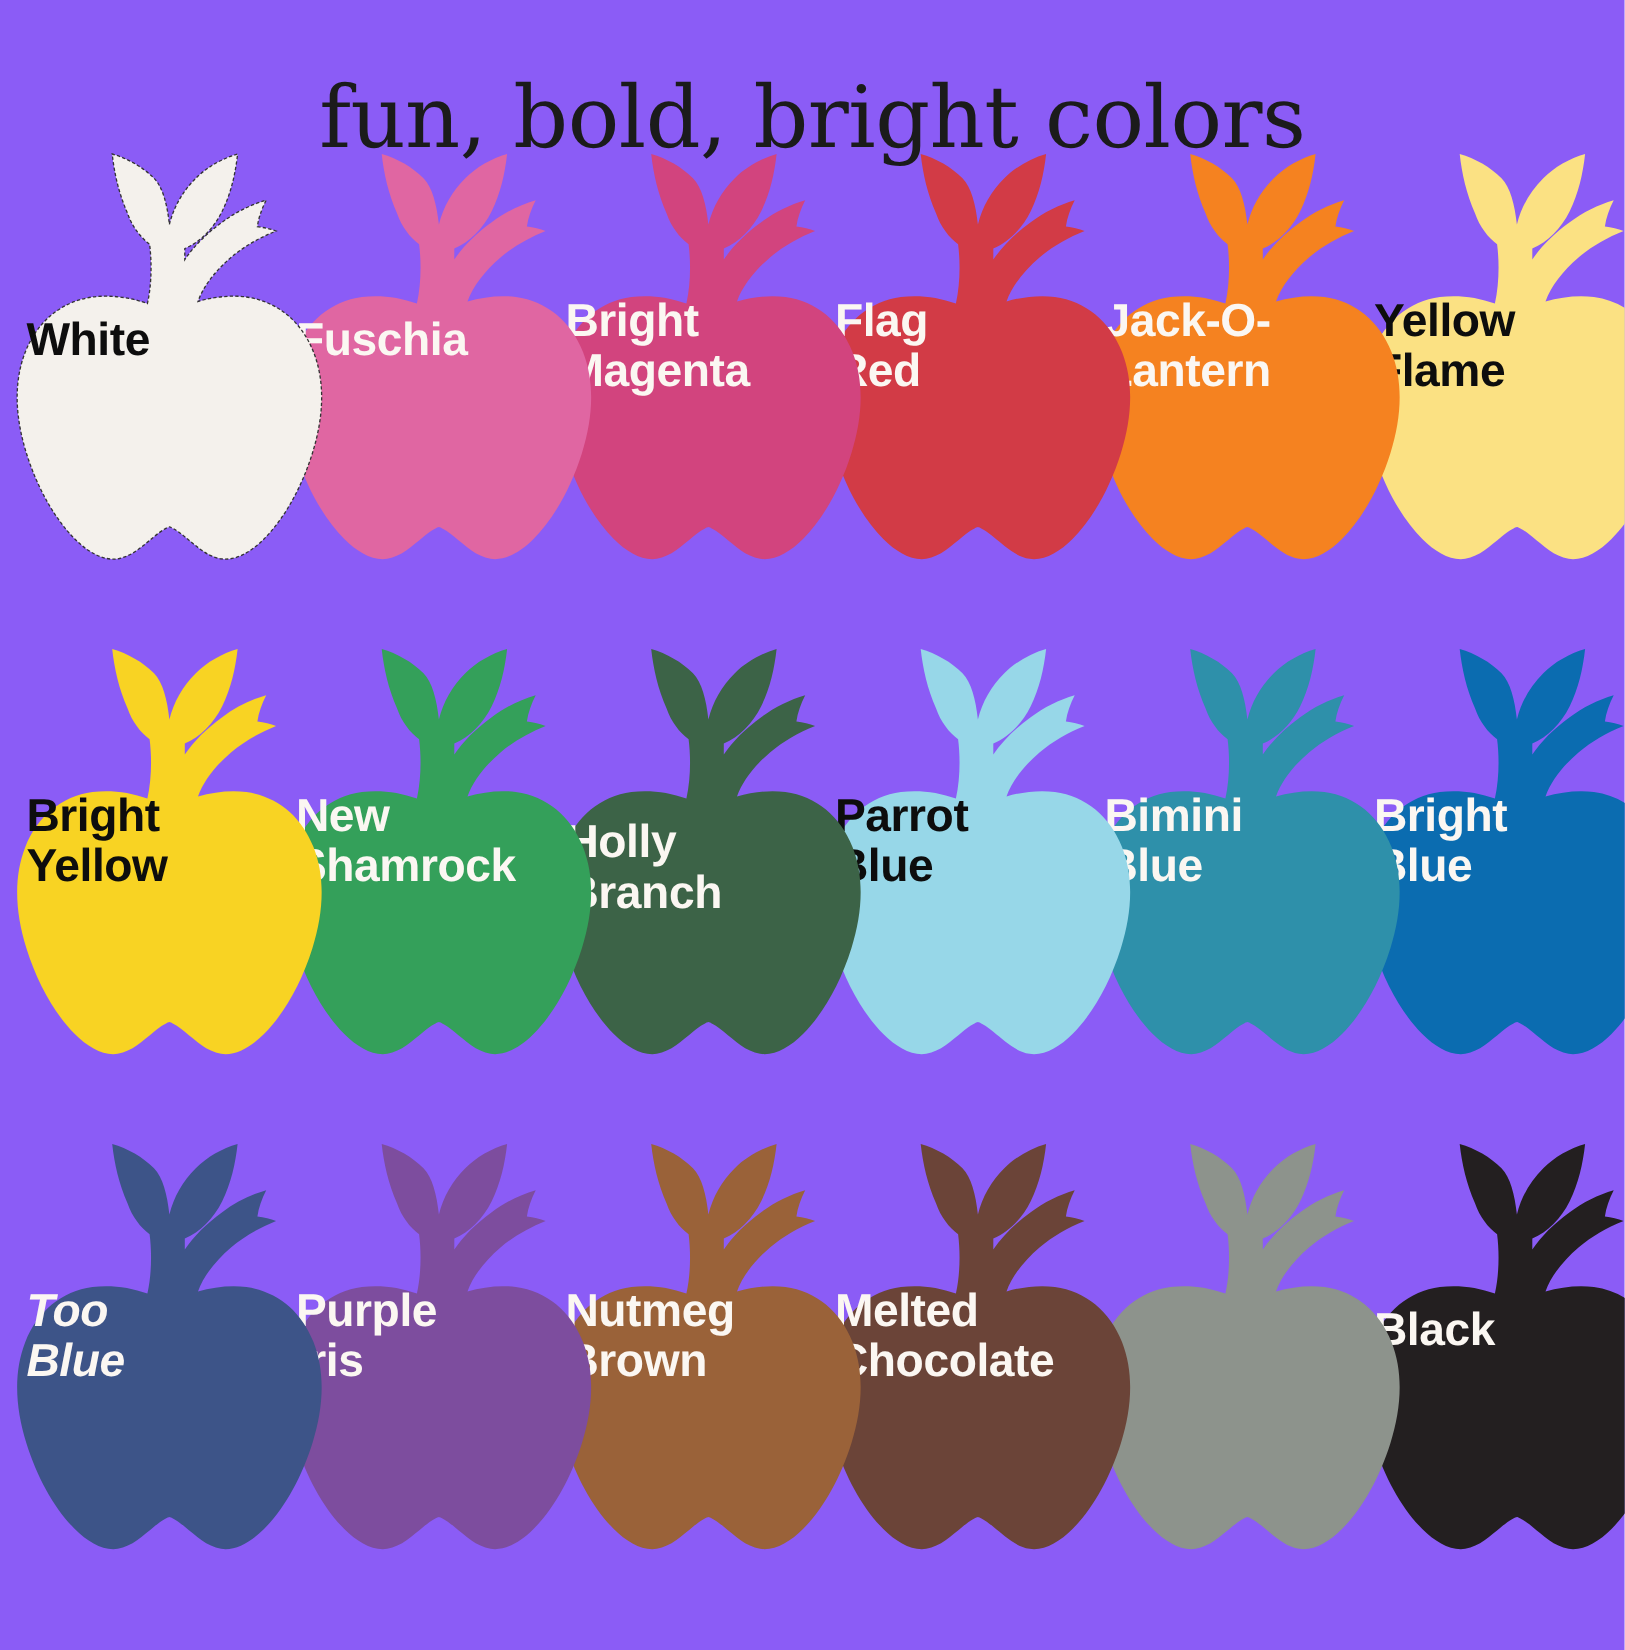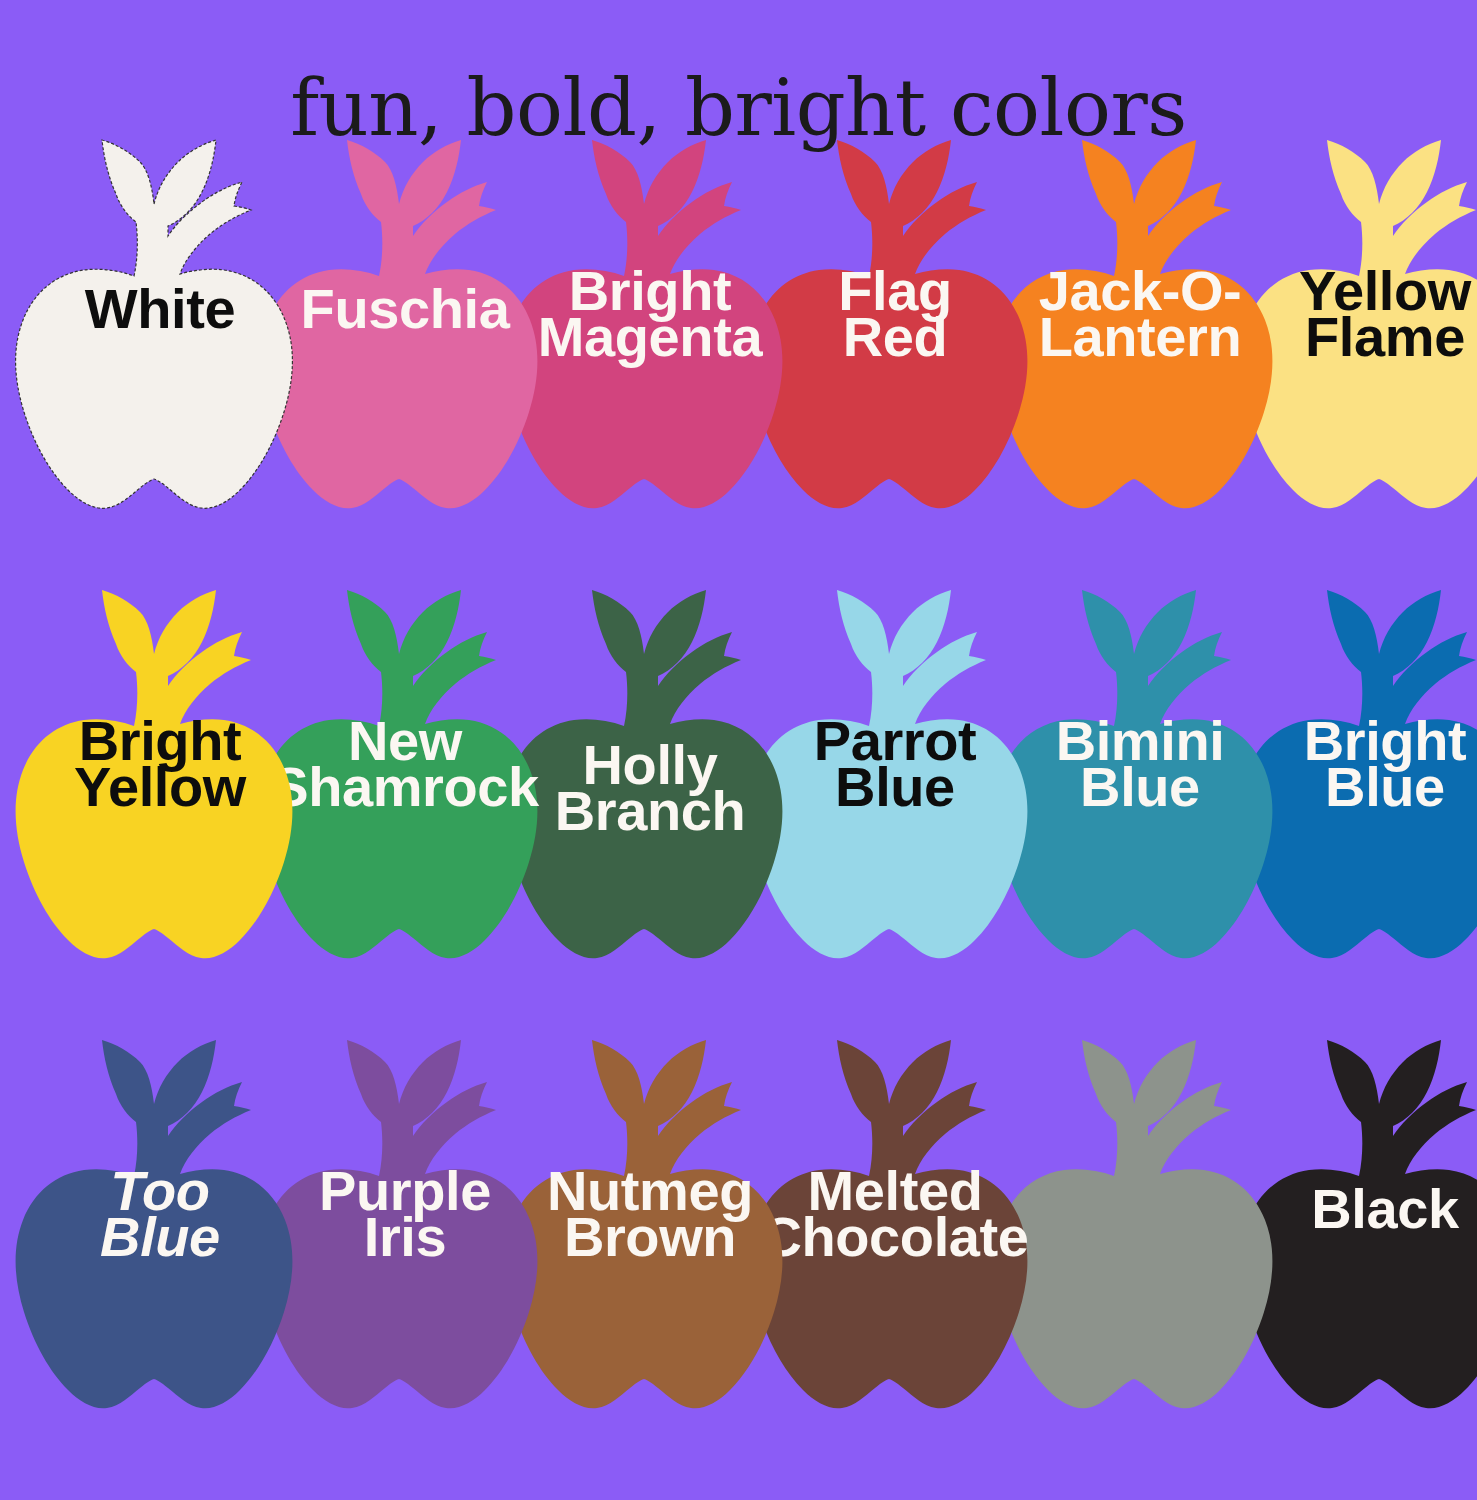--- a/index.html
+++ b/index.html
@@ -82,27 +82,27 @@
     position: absolute;
     top: 0;
     left: 0;
     width: 292px;
     height: 400px;
     display: block;
     overflow: visible;
   }
   .apple-label {
     position: absolute;
-    left: 6px;
+    left: 16px;
     width: 292px;
     top: 168px;
-    text-align: center;
+    text-align: left;
     font-family: "Liberation Sans", sans-serif;
     font-weight: bold;
-    font-size: 56px;
+    font-size: 42px;
     line-height: 46px;
     letter-spacing: -0.4px;
     pointer-events: none;
     white-space: pre-line;
   }
   .apple-label.two-line { top: 150px; }
   .apple-label.light { color: #fbf7f2; }
   .apple-label.dark  { color: #0d0d0d; }
 
   .outline-only { stroke: #333333; stroke-width: 1.2px; stroke-dasharray: 3 2; }

